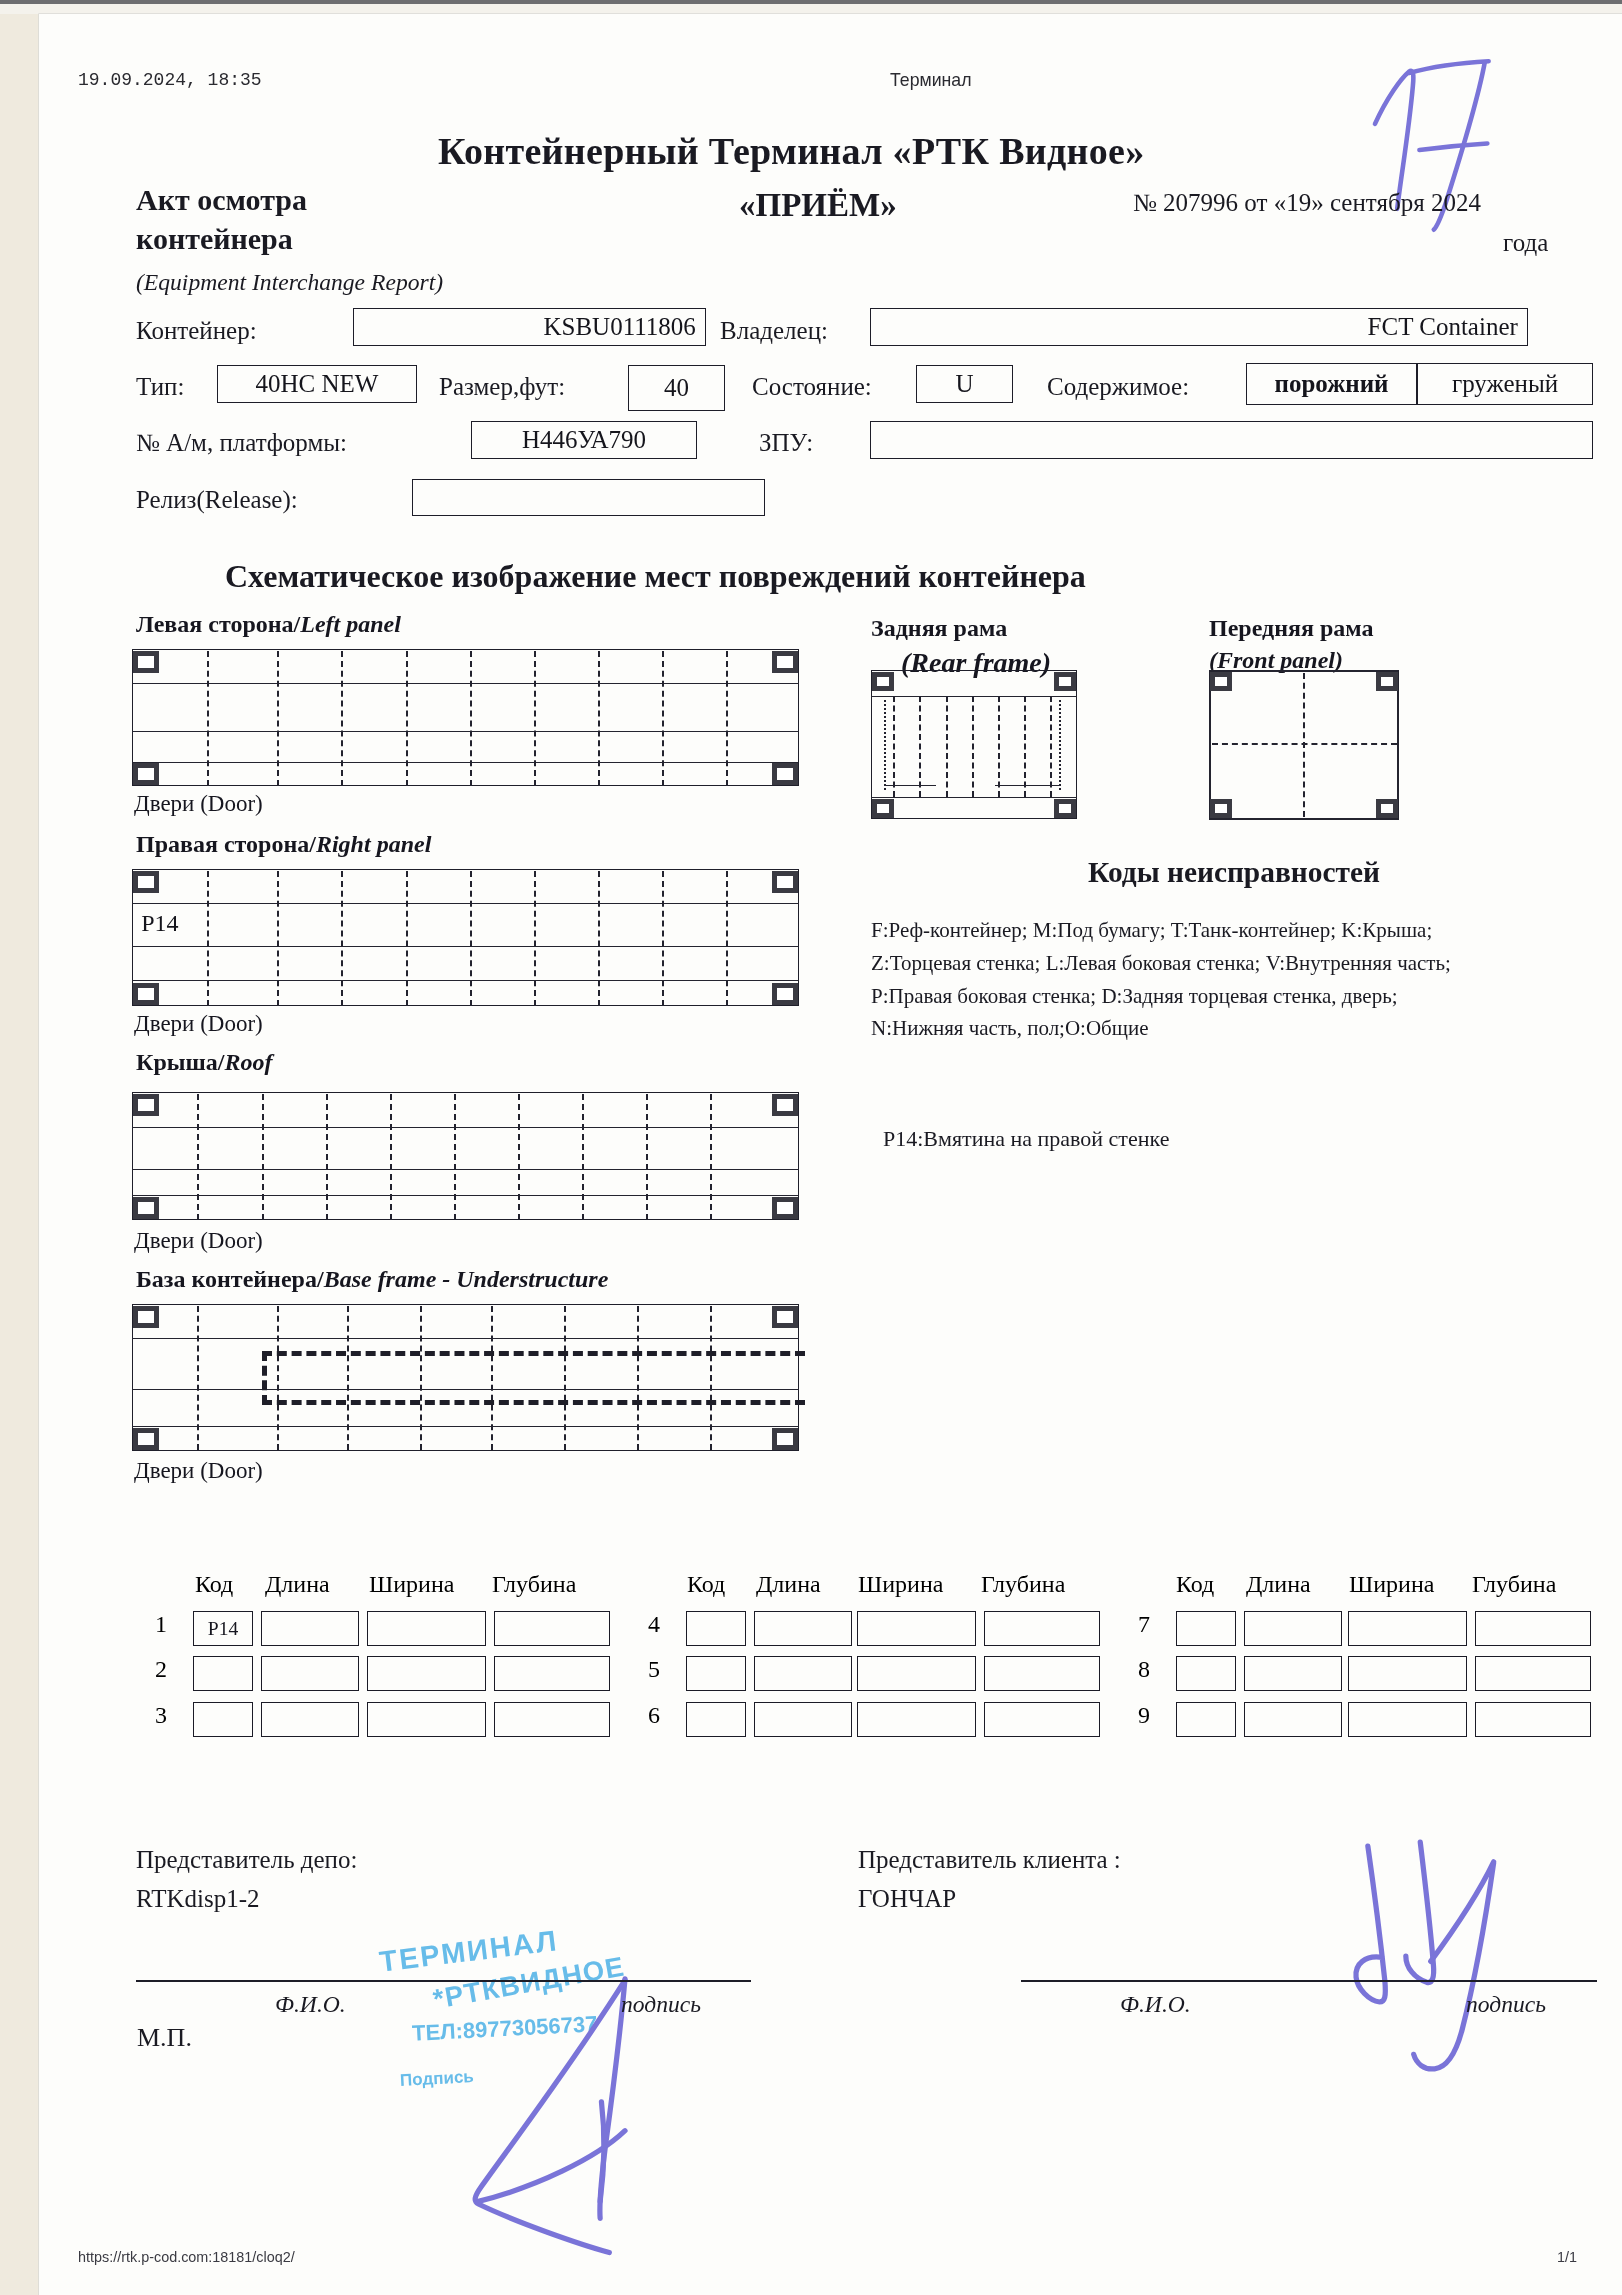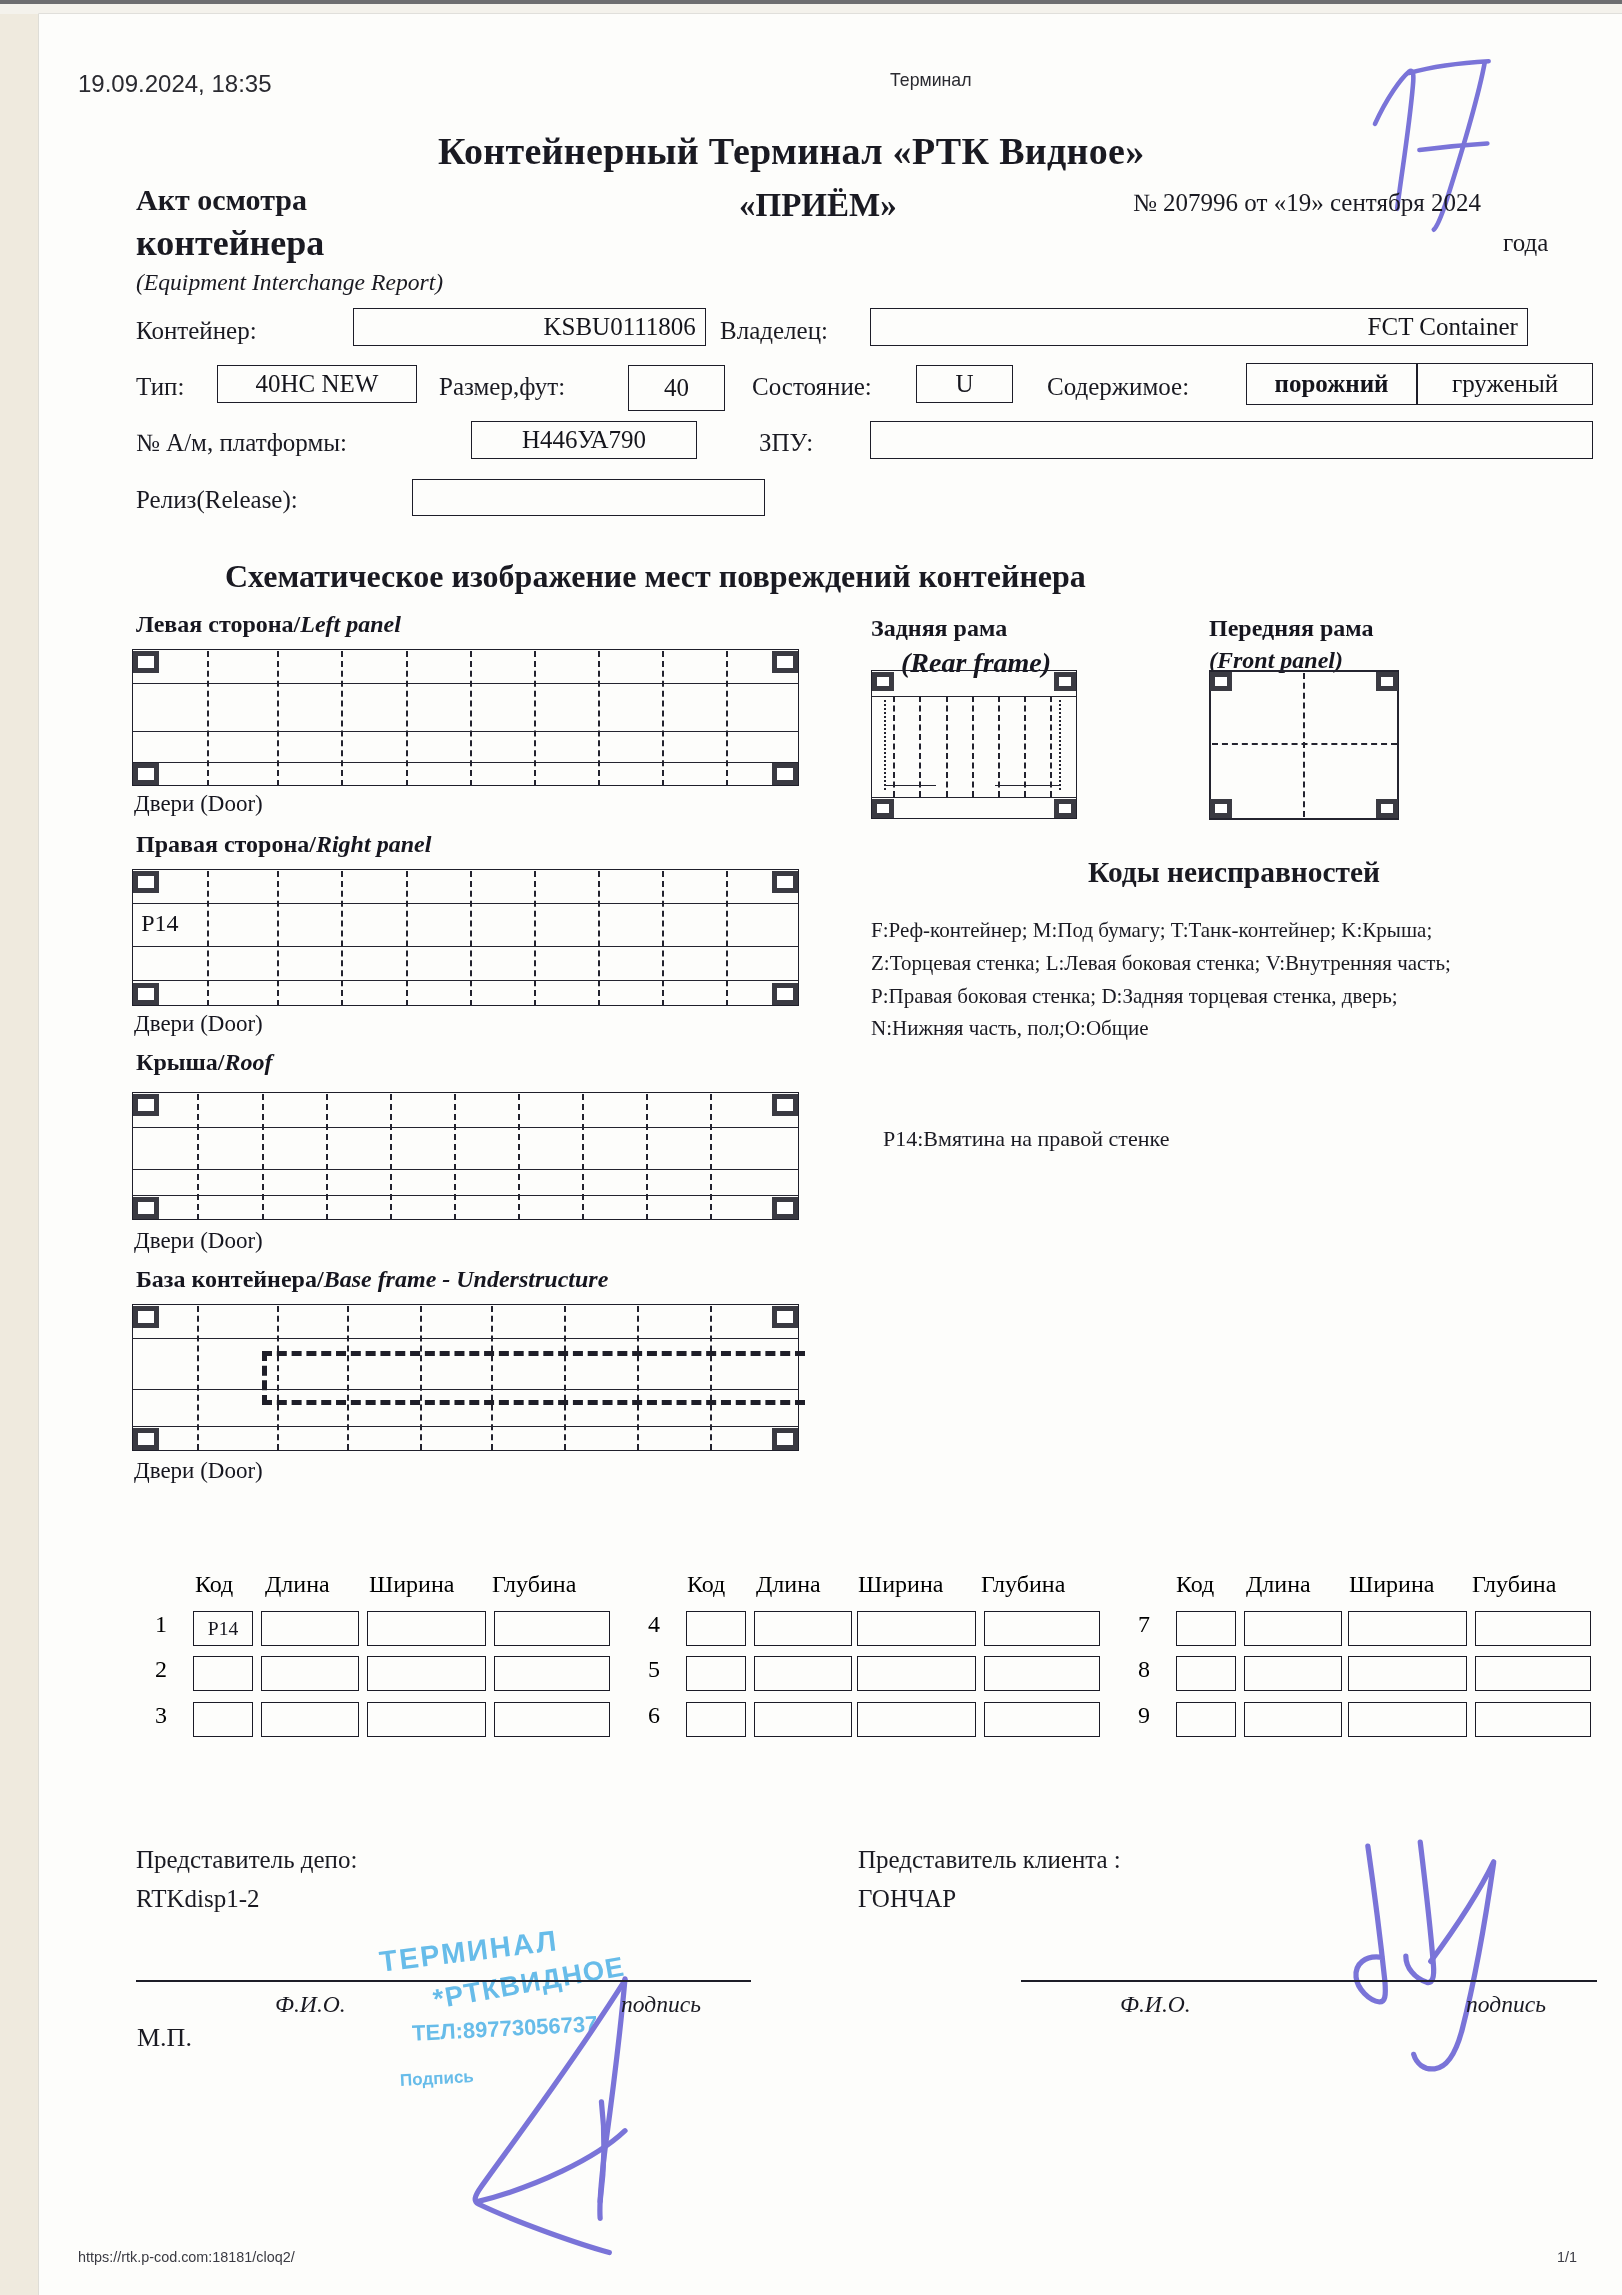--- a/index.html
+++ b/index.html
@@ -118,36 +118,36 @@
 </head>
 <body>
 
 <div id="page">
   <div class="edge-left"></div>
   <div class="edge-top"></div>
   <div class="topbar"></div>
 
   <div id="sheet">
 
-    <div class="t meta" style="left:39px; top:56px; font-size:24px;">19.09.2024, 18:35</div>
+    <div class="t meta" style="left:39px; top:56px; font-size:18px;font-family:Liberation Mono, monospace;">19.09.2024, 18:35</div>
     <div class="t meta" style="left:851px; top:56px; font-size:17.7px;">Терминал</div>
 
     <div class="t bold" style="left:399px; top:115px; font-size:38px; letter-spacing:0.3px;text-align:center;">Контейнерный Терминал «РТК Видное»</div>
 
     <svg class="sig-svg" style="left:1302px; top:38px;" width="196" height="183" viewBox="0 0 300 280">
       <g fill="none" stroke="#7a74d8" stroke-width="7" stroke-linecap="round">
         <path d="M52 110 C70 70, 92 40, 104 30 C110 26, 112 32, 110 52 C104 120, 92 190, 86 240"></path>
         <path d="M104 32 C140 22, 190 16, 226 14"></path>
         <path d="M220 16 C210 70, 186 150, 160 232 C152 256, 146 268, 142 272"></path>
         <path d="M120 150 C150 146, 190 142, 224 140"></path>
       </g>
     </svg>
 
     <div class="t bold" style="left:97px; top:169px; font-size:30px;">Акт осмотра</div>
-    <div class="t bold" style="left:97px; top:208px; font-size:36px;">контейнера</div>
+    <div class="t bold" style="left:97px; top:208px; font-size:30px;">контейнера</div>
     <div class="t ital" style="left:97px; top:255px; font-size:23.6px;">(Equipment Interchange Report)</div>
 
     <div class="t bold" style="left:700px; top:173px; font-size:33px;">«ПРИЁМ»</div>
 
     <div class="t" style="left:1094px; top:175px; font-size:25px;">№ 207996 от «19» сентября 2024</div>
     <div class="t" style="left:1464px; top:215px; font-size:25px;">года</div>
 
     <div class="t" style="left:97px; top:303px; font-size:25px;">Контейнер:</div>
     <div class="box" style="left:314px; top:294px; width:353px; height:38px;">
       <div class="boxval right" style="left:0; top:0; right:0; bottom:0; font-size:25px;">KSBU0111806</div>

